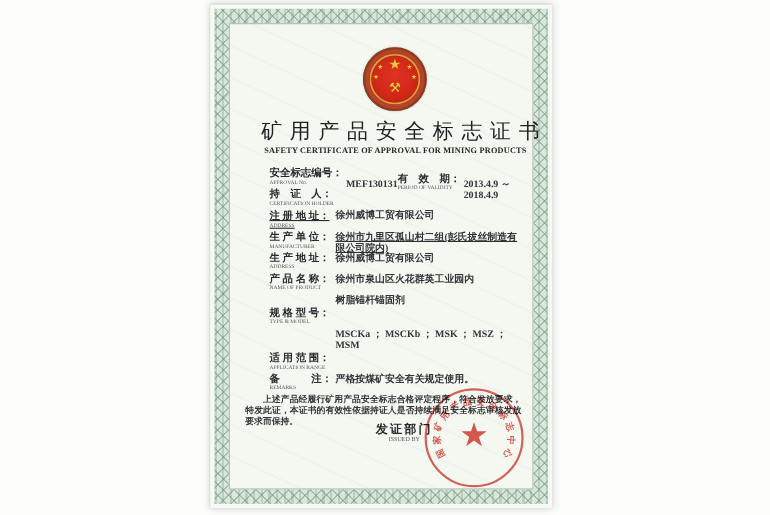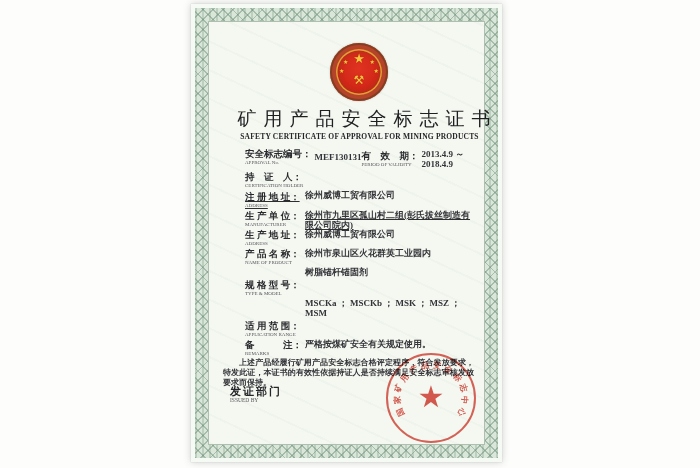--- a/index.html
+++ b/index.html
@@ -65,35 +65,35 @@
   
   .cn{font-size:9.5px;font-weight:bold;color:#2a2a2e;white-space:nowrap;line-height:11px;}
   .en{font-size:5px;color:#55555a;line-height:5px;margin-top:0;white-space:nowrap;}
   .val{font-size:9px;font-weight:bold;color:#333338;line-height:10px;}
   
   .approval-row{
     position:absolute;top:127px;left:36px;right:8px;
     display:flex;justify-content:space-between;align-items:flex-start;
   }
   .ap-group{display:flex;align-items:center;}
-  .ap-group .val{margin-left:3px;margin-top:0;}
+  .ap-group .val{margin-left:3px;margin-top:13px;}
   
   .frow{position:absolute;left:36px;right:8px;display:flex;align-items:flex-start;}
   .flabel{width:58px;flex-shrink:0;}
   .fvalue{flex:1;padding-left:2px;margin-top:18px;}
   .fr0{top:150px;} .fr1{top:170px;text-decoration:underline;} .fr2{top:189px;} .fr3{top:208px;}
   .fr4{top:227px;} .fr5{top:258px;} .fr6{top:280px;} .fr7{top:299px;} .fr8{top:318px;}
   
   .statement{
     position:absolute;top:336px;left:14px;right:10px;
     font-size:8px;font-weight:bold;line-height:10px;color:#333338;
     text-indent:16px;text-align:justify;
   }
   
-  .issued{position:absolute;top:363px;left:0;right:0;transform:translateX(21px);}
+  .issued{position:absolute;top:363px;left:0;right:0;text-align:center;transform:translateX(21px);}
   .issued .cn2{font-size:11px;font-weight:bold;letter-spacing:2px;color:#26262a;line-height:12px;}
   .issued .en2{font-size:5.5px;color:#55555a;line-height:6px;}
   .issue-date{
     position:absolute;top:385px;left:0;right:0;text-align:center;transform:translateX(30px);
     font-size:9px;font-weight:bold;color:#2e2e32;
   }
   
   .stamp{
     position:absolute;left:177px;top:331px;width:86px;height:86px;border-radius:50%;
     border:2.5px solid rgba(213,57,46,.85);

